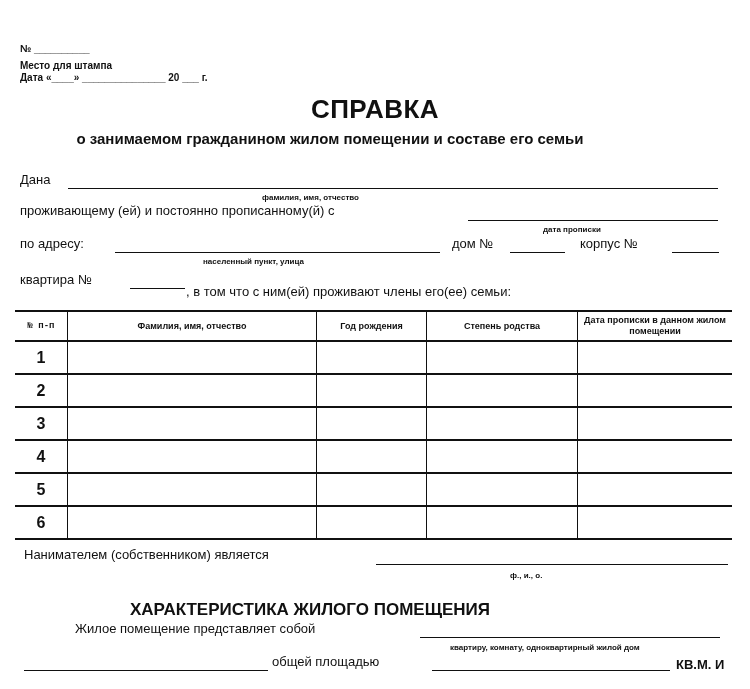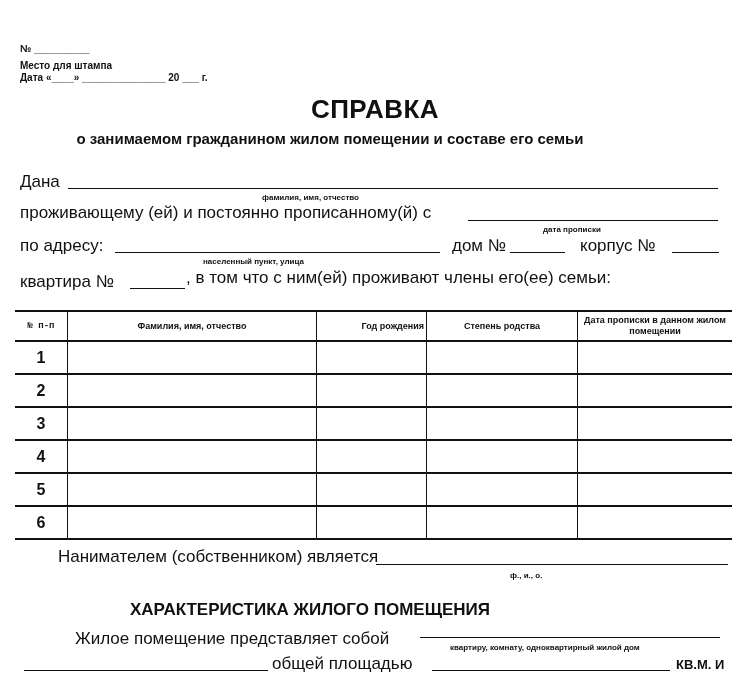--- a/index.html
+++ b/index.html
@@ -2,21 +2,21 @@
 <html><head>
 <meta charset="utf-8">
 <style>
   html, body { margin:0; padding:0; background:#fff; }
   body { width:750px; height:689px; position:relative; overflow:hidden;
          font-family:"Liberation Sans", sans-serif; color:#111; }
   .abs { position:absolute; white-space:nowrap; }
   .small-b { font-weight:bold; font-size:10px; }
   .line { position:absolute; border-bottom:1.5px solid #111; height:0; }
   .caption { position:absolute; font-size:8px; font-weight:bold; white-space:nowrap; }
-  .row-text { font-size:17px; }
+  .row-text { font-size:13px; }
   .title { font-size:26px; font-weight:bold; letter-spacing:0.5px; }
   .subtitle { font-size:15px; font-weight:bold; }
   table.family { position:absolute; left:15px; top:310px; width:717px; border-collapse:collapse; }
   table.family th, table.family td { border-top:2px solid #111; border-bottom:2px solid #111; }
   table.family th + th, table.family td + td { border-left:1.5px solid #111; }
   table.family th { font-size:9px; font-weight:bold; height:28px; padding:0 2px; text-align:center; line-height:11px; }
   table.family td { height:29px; font-size:16px; font-weight:bold; }
   table.family td.num { text-align:center; }
   .section-title { font-size:17px; font-weight:bold; }
 </style>
@@ -41,28 +41,28 @@
 <div class="abs row-text" style="left:20px;top:236px;">по адресу:</div>
 <div class="line" style="left:115px;width:325px;top:252px;"></div>
 <div class="caption" style="left:203px;top:257px;">населенный пункт, улица</div>
 <div class="abs row-text" style="left:452px;top:236px;text-align:right;">дом №</div>
 <div class="line" style="left:510px;width:55px;top:252px;"></div>
 <div class="abs row-text" style="left:580px;top:236px;">корпус №</div>
 <div class="line" style="left:672px;width:47px;top:252px;"></div>
 
 <div class="abs row-text" style="left:20px;top:272px;">квартира №</div>
 <div class="line" style="left:130px;width:55px;top:288px;"></div>
-<div class="abs row-text" style="left:186px;top:268px;text-align:right;">, в том что с ним(ей) проживают члены его(ее) семьи:</div>
+<div class="abs row-text" style="left:186px;top:284px;text-align:right;">, в том что с ним(ей) проживают члены его(ее) семьи:</div>
 
 <table class="family">
   <thead>
     <tr>
       <th style="width:48px;font-family:Liberation Mono, monospace;">№ п-п</th>
       <th style="width:244px;">Фамилия, имя, отчество</th>
-      <th style="width:105px;text-align:right;">Год рождения</th>
+      <th style="width:105px;">Год рождения</th>
       <th style="width:146px;">Степень родства</th>
       <th>Дата прописки в данном жилом помещении</th>
     </tr>
   </thead>
   <tbody>
     <tr>
       <td class="num">1</td>
       <td></td>
       <td></td>
       <td></td>
@@ -99,24 +99,24 @@
     <tr>
       <td class="num">6</td>
       <td></td>
       <td></td>
       <td></td>
       <td></td>
     </tr>
   </tbody>
 </table>
 
-<div class="abs row-text" style="left:24px;top:547px;margin-left:34px;">Нанимателем (собственником) является</div>
+<div class="abs row-text" style="left:24px;top:547px;">Нанимателем (собственником) является</div>
 <div class="line" style="left:376px;width:352px;top:564px;"></div>
 <div class="caption" style="left:510px;top:571px;">ф., и., о.</div>
 
 <div class="abs section-title" style="left:0;width:620px;text-align:center;top:600px;">ХАРАКТЕРИСТИКА ЖИЛОГО ПОМЕЩЕНИЯ</div>
-<div class="abs row-text" style="left:75px;top:621px;margin-top:8px;">Жилое помещение представляет собой</div>
+<div class="abs row-text" style="left:75px;top:621px;">Жилое помещение представляет собой</div>
 <div class="line" style="left:420px;width:300px;top:637px;"></div>
 <div class="caption" style="left:450px;top:643px;">квартиру, комнату, одноквартирный жилой дом</div>
 <div class="line" style="left:24px;width:244px;top:670px;"></div>
 <div class="abs row-text" style="left:272px;top:654px;">общей площадью</div>
 <div class="line" style="left:432px;width:238px;top:670px;"></div>
 <div class="abs" style="left:676px;top:657px;font-size:13px;font-weight:bold;text-transform:uppercase;">кв.м. и</div>
 
 </body></html>

